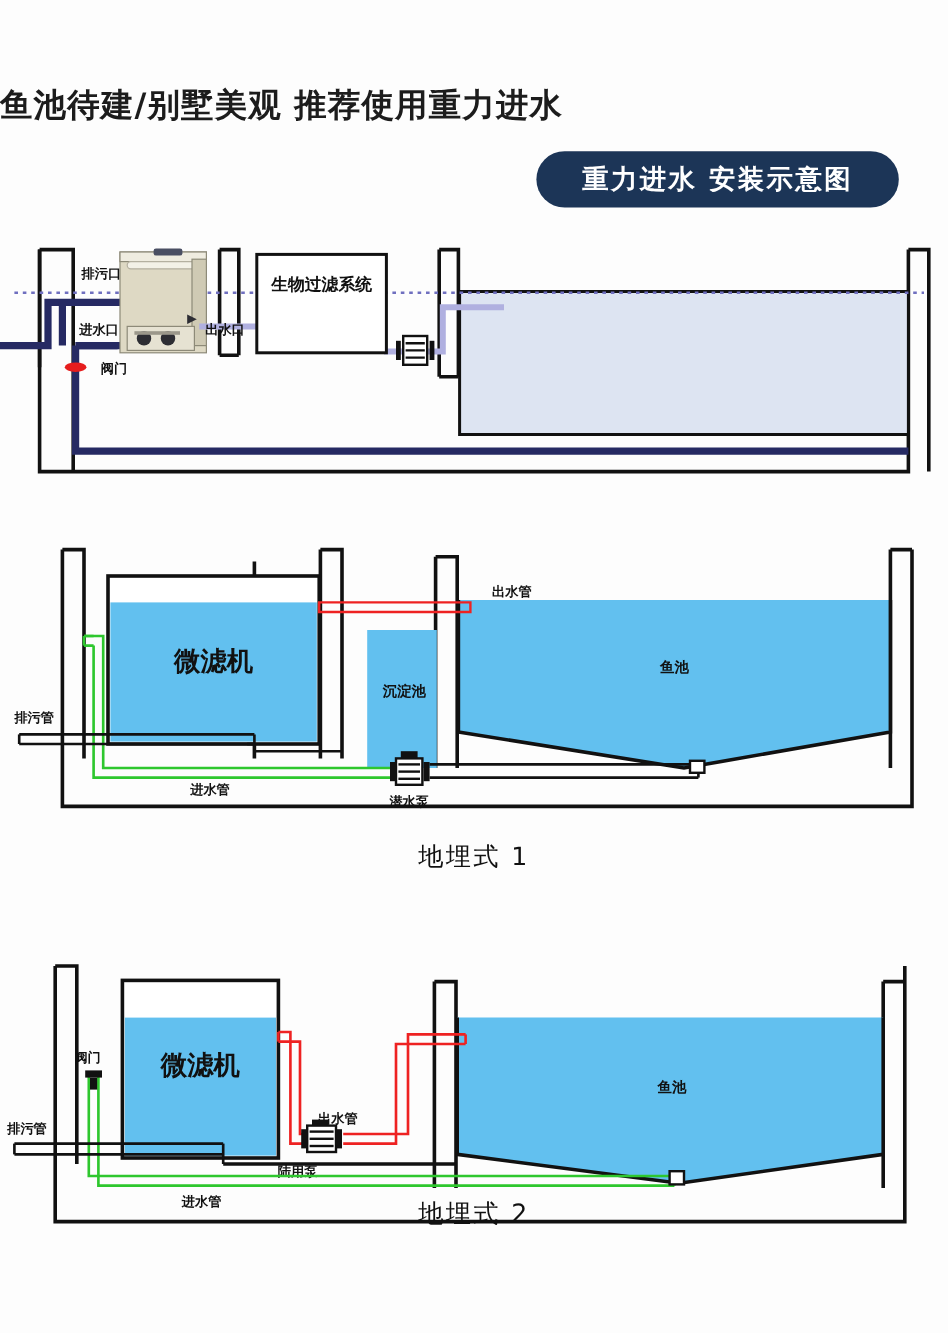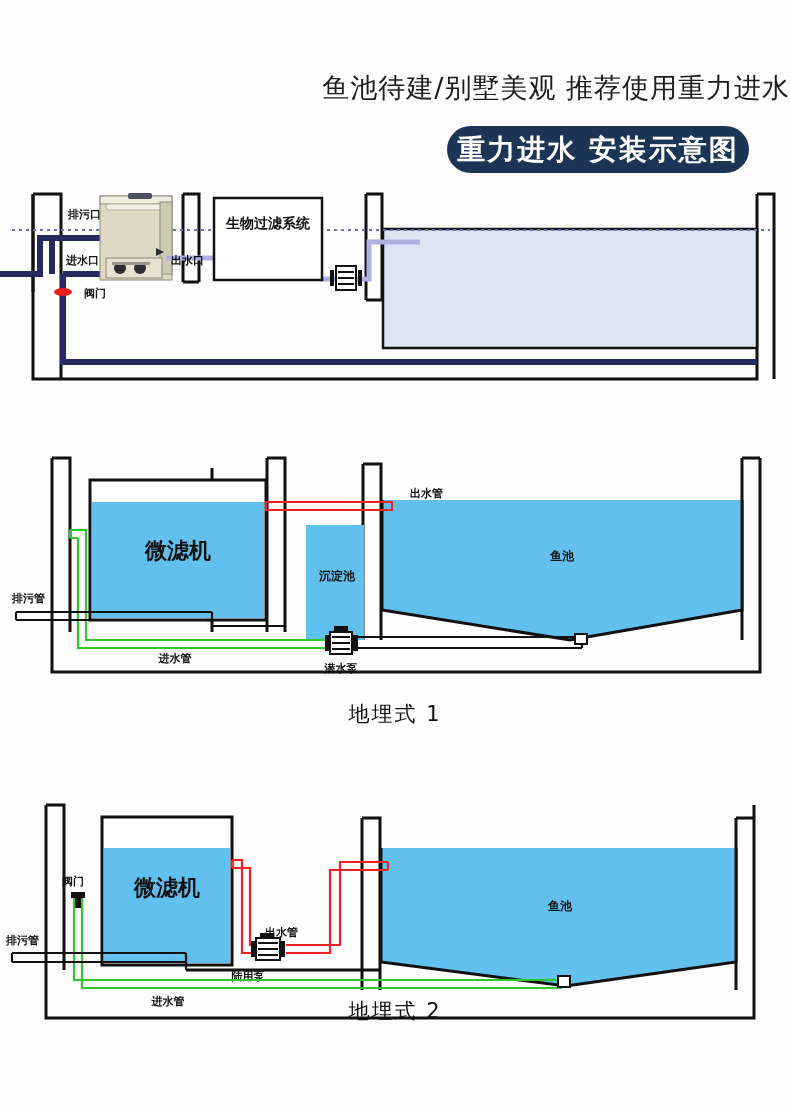--- a/index.html
+++ b/index.html
@@ -8,31 +8,31 @@
     background:#ffffff;
     font-family:"DejaVu Sans","Liberation Sans",sans-serif;
     overflow:hidden;
     position:relative;
   }
   .page{position:relative;width:790px;height:1111px;background:#fdfdfd;}
 
   
   .title{
     position:absolute;left:0;top:70px;width:790px;
-    text-align:right;
-    font-size:27px;font-weight:400;color:#1c1c1c;
+    text-align:left;
+    font-size:27px;font-weight:700;color:#1c1c1c;
     letter-spacing:1px;
   }
   .badge{
     position:absolute;left:447px;top:126px;
     width:302px;height:47px;
     border-radius:24px;
     background:#1c3557;
     display:flex;align-items:center;justify-content:center;
-    color:#ffffff;font-size:28px;font-weight:bold;letter-spacing:2px;
+    color:#ffffff;font-size:22px;font-weight:bold;letter-spacing:2px;
   }
 
   
   .diagram{position:absolute;left:0;}
   .caption{
     position:absolute;width:790px;text-align:center;
     font-size:21px;font-weight:normal;color:#111;letter-spacing:2px;
   }
 
   svg{display:block;}
@@ -40,21 +40,21 @@
 </style>
 </head>
 <body>
 
 <div class="page">
 
   <div class="title">鱼池待建/别墅美观 推荐使用重力进水</div>
 
   <div class="badge">重力进水  安装示意图</div>
 
-  <div class="diagram" style="top:182px;">
+  <div class="diagram" style="top:196px;">
   <svg width="790" height="220" viewBox="0 0 790 220" xmlns="http://www.w3.org/2000/svg">
 
     <g fill="none" stroke="#111" stroke-width="3">
 
       <path d="M33 12 L33 197 L757 197 L757 12"></path>
 
       <path d="M33 12 L33 110 M33 12 L61 12 L61 197"></path>
 
       <path d="M183 12 L183 100 M183 12 L199 12 L199 100 M183 100 L199 100"></path>
 

